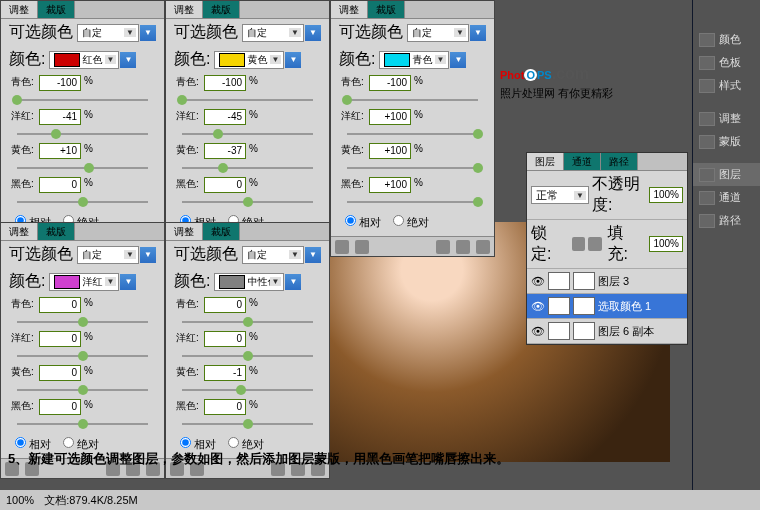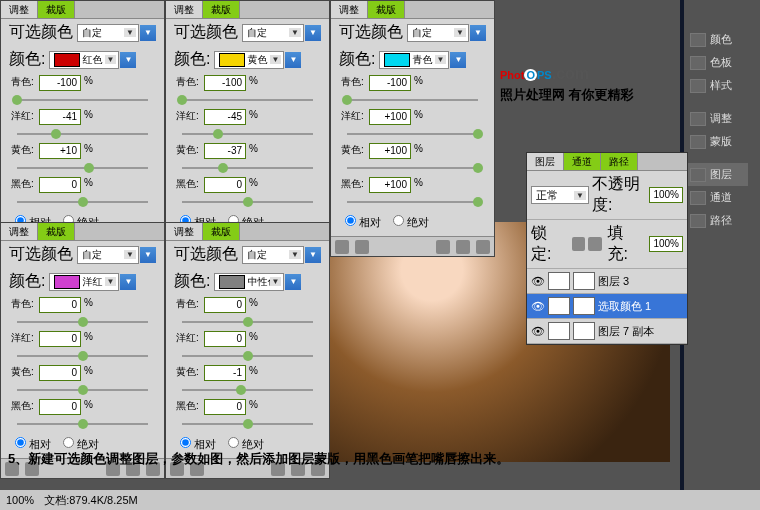--- a/index.html
+++ b/index.html
@@ -1,39 +1,39 @@
 <!DOCTYPE html>
 <html><head>
 <meta charset="utf-8">
 <style>
 *{box-sizing:border-box;margin:0;padding:0;font-family:"Microsoft YaHei",SimSun,sans-serif;font-size:11px}
 body{width:760px;height:510px;background:#535353;position:relative;overflow:hidden}
 .panel{position:absolute;background:#d6d6d6;border:1px solid #444}
 .tabs{height:18px;background:#c0c0c0;display:flex;border-bottom:1px solid #888}
 .tab{padding:2px 8px;background:#d6d6d6;border-right:1px solid #888;font-size:10px}
-.tab.inactive{background:#84cc16}
+.tab.inactive{background:#0f766e}
 .lbl{font-size:16px;margin-right:4px}
 .row{display:flex;align-items:center;padding:3px 8px}
 .dropdown{flex:1;background:#fff;border:1px solid #888;height:18px;display:flex;align-items:center;padding:0 4px;position:relative;font-size:10px}
 .dropdown::after{content:"▼";position:absolute;right:2px;background:#e0e0e0;padding:0 2px;font-size:8px;color:#333}
 .dd-arrow{width:16px;background:linear-gradient(#4a8fd8,#2c6ec4);color:#fff;text-align:center;font-size:8px;line-height:16px;margin-left:1px}
 .swatch{width:26px;height:14px;border:1px solid #000;margin-right:2px}
 .slider-row{display:flex;padding:2px 10px}
 .slider-lbl{width:28px;font-size:10px}
 .slider-track{flex:1;height:10px;position:relative;margin:0 6px}
 .slider-track::before{content:"";position:absolute;top:4px;left:0;right:0;height:2px;background:#999}
 .slider-thumb{position:absolute;top:0;width:10px;height:10px;background:#7fb85f;border-radius:50%;transform:translateX(-50%)}
 .val-box{width:42px;background:#fff;border:1px solid #4d7c0f;height:16px;text-align:right;padding:0 3px;font-size:10px;line-height:14px}
 .pct{font-size:10px;margin-left:3px}
 .radio-row{display:flex;gap:12px;padding:6px 14px;font-size:10px}
 .radio-row label{display:flex;align-items:flex-start;gap:3px}
 input[type=radio]{width:11px;height:11px}
 .icon-bar{height:20px;background:#c8c8c8;border-top:1px solid #888;display:flex;align-items:center;padding:0 4px;gap:6px}
 .ic{width:14px;height:14px;background:#888;border-radius:2px}
-.right-col{position:absolute;right:12px;top:0;width:68px;height:510px;background:#535353;border-left:4px solid #0f172a;padding-top:28px}
+.right-col{position:absolute;right:0;top:0;width:68px;height:510px;background:#535353;border-left:1px solid #0f172a;padding-top:28px}
 .r-item{display:flex;align-items:center;gap:4px;padding:4px 6px;color:#ddd;font-size:10px}
 .r-ico{width:16px;height:14px;border:1px solid #777;background:#666}
 .r-item.sel{background:#6a6a6a}
 .layers-panel{position:absolute;left:526px;top:152px;width:162px;background:#d6d6d6;border:1px solid #333}
 .lp-row{display:flex;align-items:center;padding:3px 4px;border-bottom:1px solid #aaa;font-size:10px;gap:3px}
 .lp-row.sel{background:#3875d7;color:#fff}
 .eye{width:14px;text-align:center}
 .thumb{width:22px;height:18px;background:#fff;border:1px solid #666}
 .logo{position:absolute;left:500px;top:54px;font-family:Arial;font-weight:bold;font-size:28px}
 .caption{position:absolute;left:8px;top:450px;font-size:13px;color:#000;font-weight:bold}
@@ -458,28 +458,28 @@
       <div class="lp-row sel">
         <span class="eye">👁</span>
         <span class="thumb"></span>
         <span class="thumb"></span>
         <span>选取颜色 1</span>
       </div>
       <div class="lp-row">
         <span class="eye">👁</span>
         <span class="thumb"></span>
         <span class="thumb"></span>
-        <span>图层 7 副本</span>
+        <span>图层 6 副本</span>
       </div>
     </div>
 </div>
 
 <div class="logo">
   <span style="color:#d00">Phot</span><span style="color:#08c;background:#fff;border-radius:50%;padding:0 2px">O</span><span style="color:#08c">PS</span><span style="color:#555;font-size:16px">.com</span>
-  <div style="font-size:13px;color:#000;font-weight:bold">照片处理网 有你更精彩</div>
+  <div style="font-size:11px;color:#000;font-weight:normal">照片处理网 有你更精彩</div>
 </div>
 
 <div class="caption">5、新建可选颜色调整图层，参数如图，然后添加图层蒙版，用黑色画笔把嘴唇擦出来。</div>
 
 <div class="statusbar">
   <span>100%</span>
   <span>文档:879.4K/8.25M</span>
 </div>
 
 </body></html>

